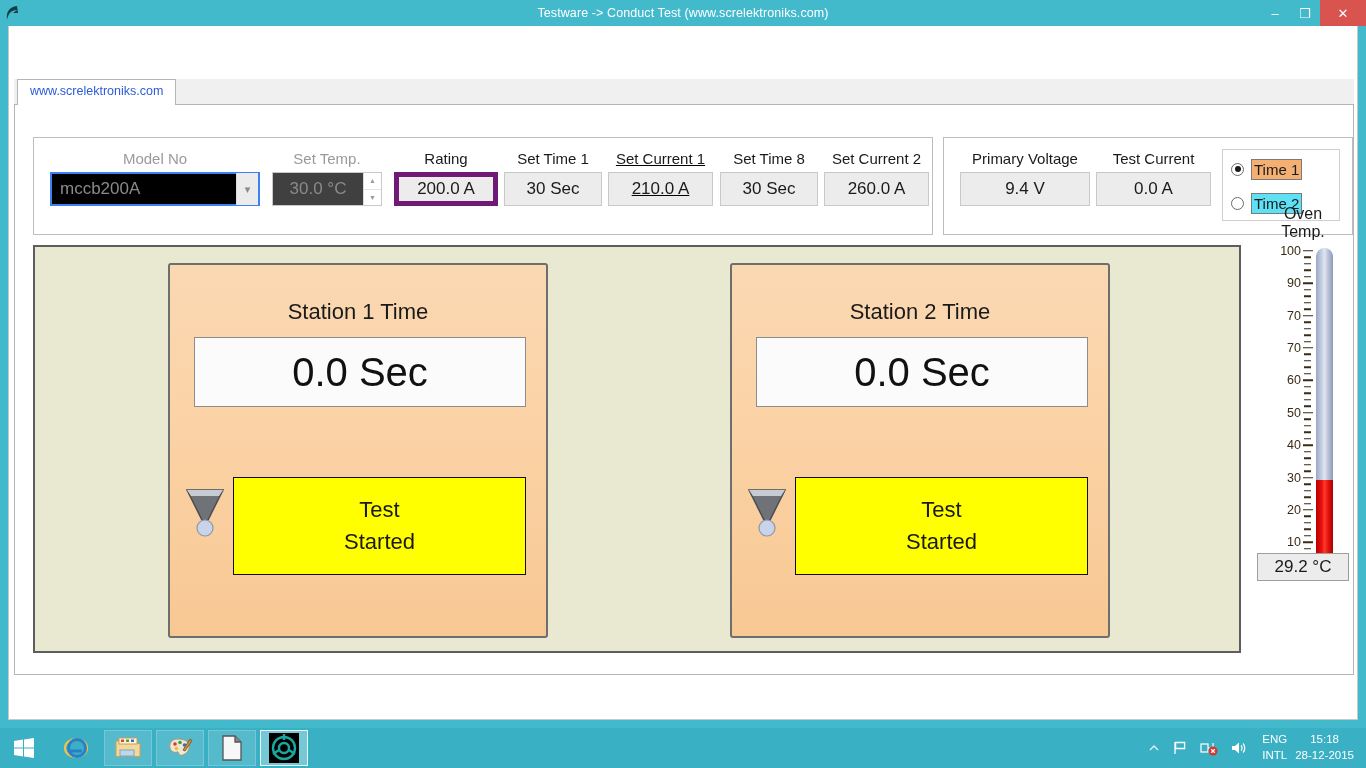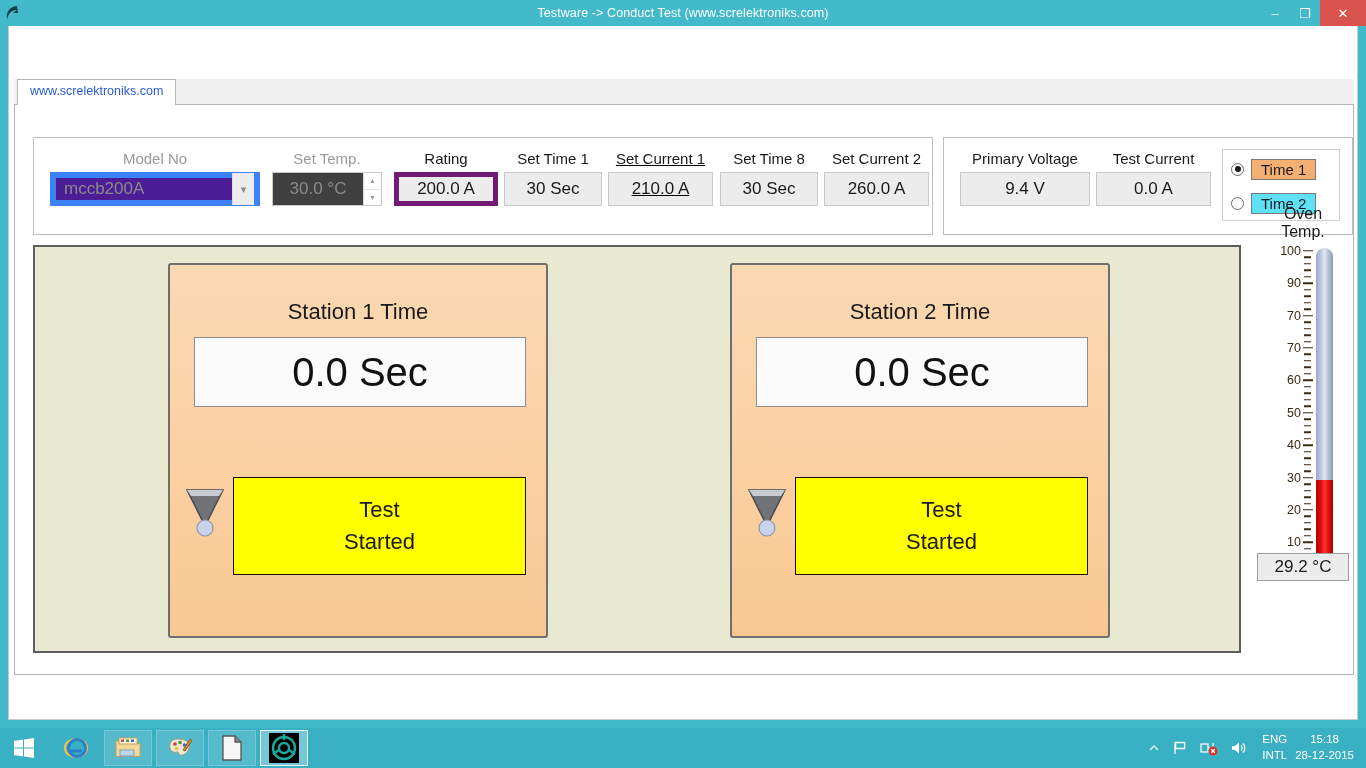--- a/index.html
+++ b/index.html
@@ -76,21 +76,21 @@
   .val-box {
     height: 34px; display: flex; align-items: center; justify-content: center;
     background: #ececec; border: 5px solid #701a75;
     font-size: 17px; color: #1a1a1a;
   }
   .val-box.flat { background: #ececec; border: 1px solid #c9c9c9; }
 
   
   .combo {
     height: 34px; display: flex; align-items: center;
-    background: #4c1d95; border: 6px solid #3b82f6; position: relative; gap: 24px;
+    background: #000000; border: 2px solid #3b82f6; position: relative; gap: 24px;
   }
   .combo .ctext {
     flex: 1; padding-left: 8px; font-size: 17px; color: #8a8a8a; text-align: left;
   }
   .combo .carrow {
     width: 22px; height: 32px; background: #ececec;
     display:flex; align-items:center; justify-content:center;
     font-size: 11px; color: #8a8a8a; border-left: 1px solid #dcdcdc;
   }
 
@@ -115,21 +115,21 @@
   .radio-row { display: flex; align-items: center; height: 30px; padding-left: 8px; margin-top: 4px; }
   .radio-dot {
     width: 13px; height: 13px; border-radius: 50%;
     border: 1px solid #6b6b6b; background: #fff; margin-right: 7px;
     display: flex; align-items: center; justify-content: center;
   }
   .radio-dot.on::after {
     content:''; width:6px; height:6px; border-radius:50%; background:#1a1a1a;
   }
   .radio-chip {
-    padding: 1px 9px; font-size: 15px; color:#1a1a1a; border:1px solid #7a7a7a;
+    padding: 1px 2px; font-size: 15px; color:#1a1a1a; border:1px solid #7a7a7a;
   }
 
   
   #main-panel {
     position: absolute; left: 18px; top: 140px; width: 1208px; height: 408px;
     background: #e9e9d2; border: 2px solid #5d5d5d;
   }
   .station {
     position: absolute; top: 16px; width: 380px; height: 375px;
     background: linear-gradient(180deg,#fad8b2 0%, #fbd3a7 40%, #f8c893 100%);

